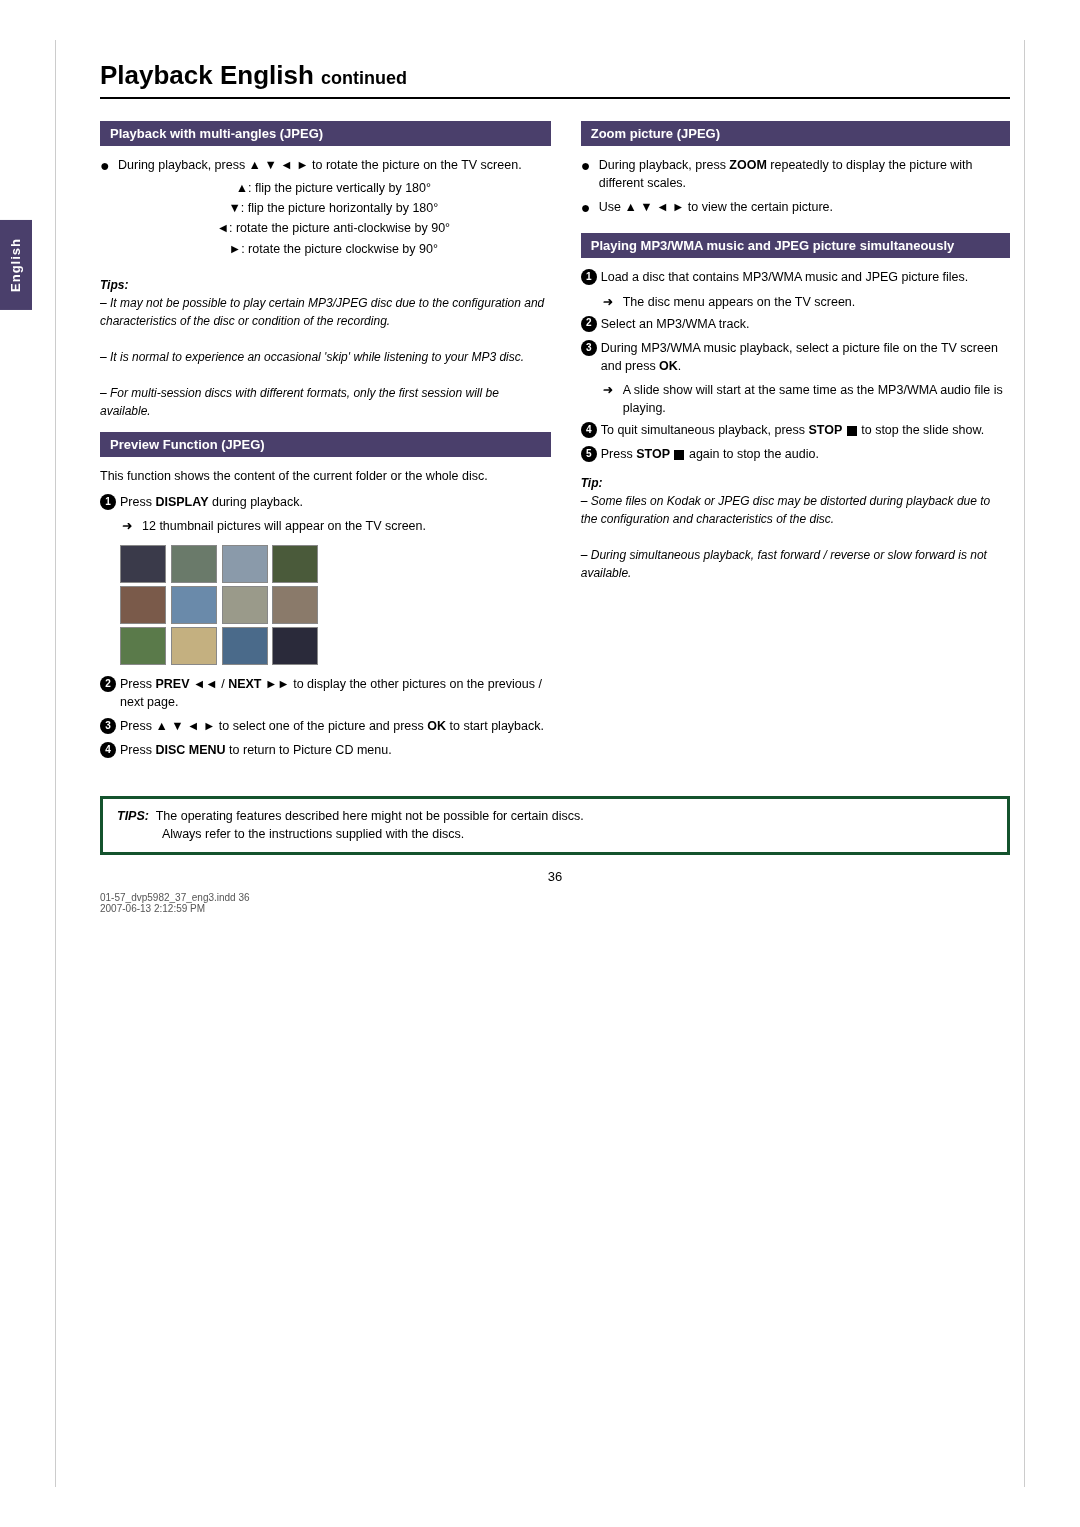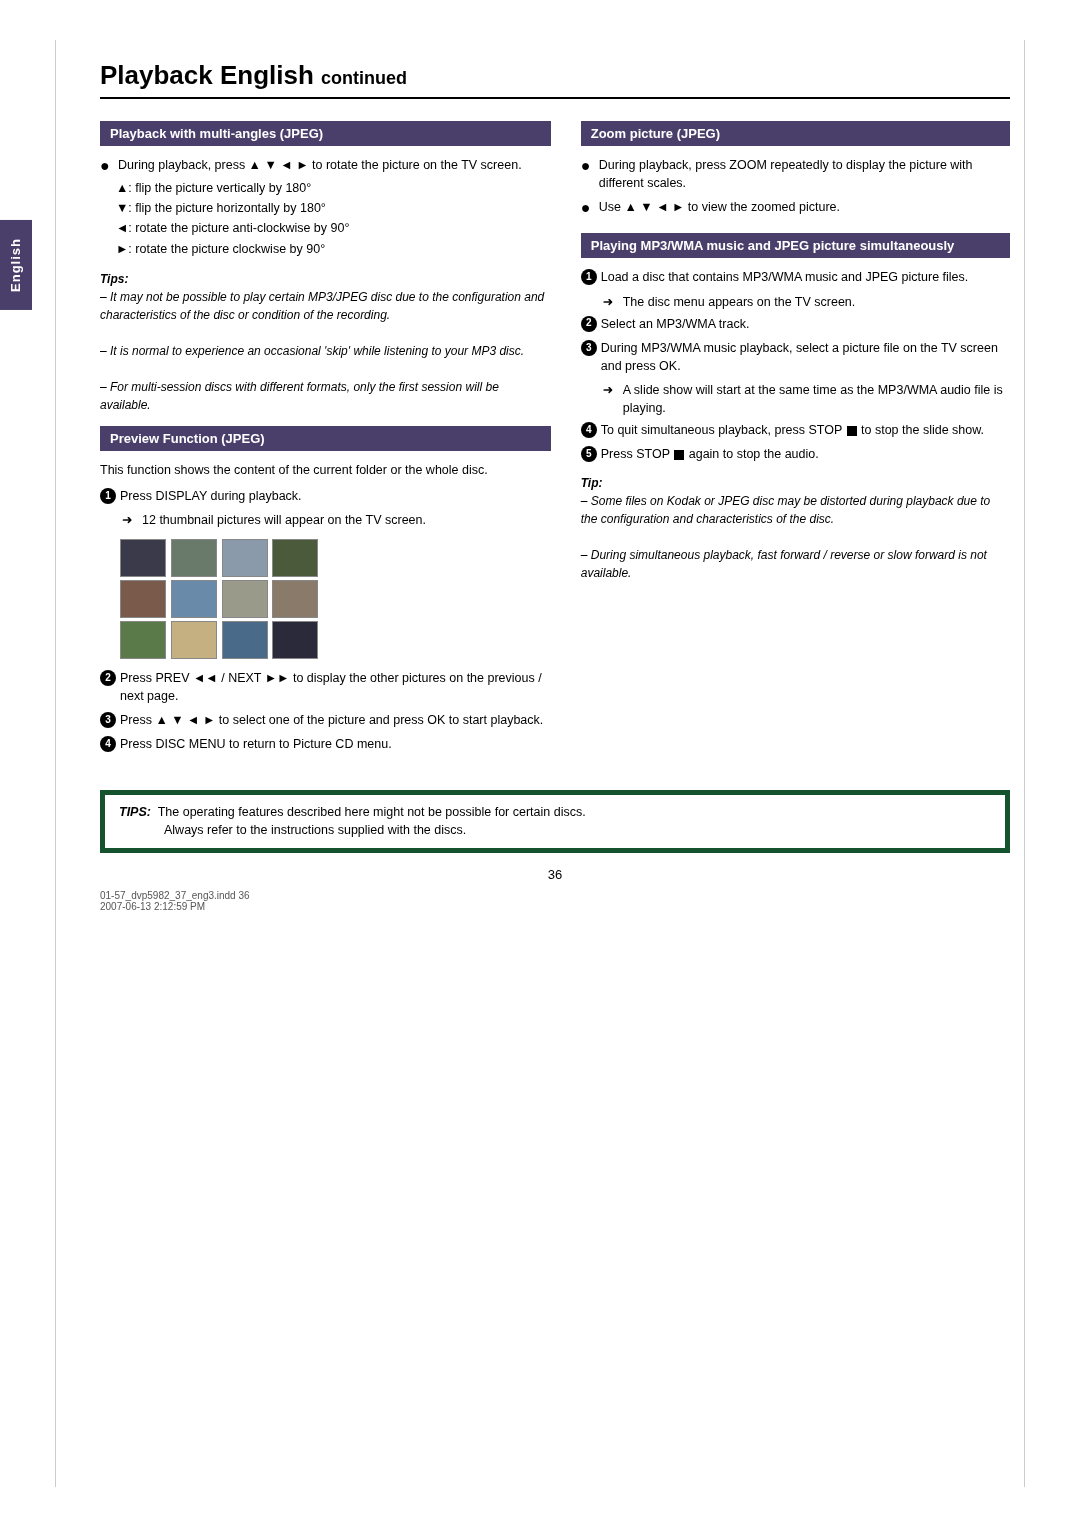--- a/index.html
+++ b/index.html
@@ -75,21 +75,22 @@
       line-height: 1.45;
     }
     .bullet-dot {
       min-width: 14px;
       font-size: 16px;
       line-height: 1.2;
       margin-right: 4px;
     }
     .sub-list {
       margin-left: 16px;
-      margin-bottom: 12px;
+      margin-bottom: 18px;
+      text-align: center;
     }
     .sub-list .sub-item {
       font-size: 12.5px;
       line-height: 1.45;
       margin-bottom: 2px;
     }
     
     .tips-block {
       font-style: italic;
       font-size: 12px;
@@ -158,21 +159,21 @@
       background: #555;
       border: 1px solid #888;
       display: flex;
       align-items: center;
       justify-content: center;
       overflow: hidden;
     }
     .thumb-cell.dark { background: #333; }
     
     .footer-tips {
-      border: 5px solid #14532d;
+      border: 3px solid #14532d;
       padding: 8px 14px;
       margin-top: 30px;
       font-size: 12.5px;
       line-height: 1.5;
     }
     .footer-tips .tips-title {
       font-weight: bold;
       font-style: italic;
     }
     
@@ -183,21 +184,21 @@
     }
     
     .file-info {
       display: flex;
       justify-content: space-between;
       font-size: 10px;
       color: #555;
       margin-top: 8px;
       flex-direction: column;
     }
-    strong { font-weight: normal; }
+    strong { font-weight: bold; }
     .stop-sym {
       display: inline-block;
       width: 10px;
       height: 10px;
       background: #000;
       vertical-align: middle;
       margin: 0 1px;
     }
     
     .vert-line-left {
@@ -317,21 +318,21 @@
         <span>Zoom picture (JPEG)</span>
       </div>
 
       <div class="bullet-item">
         <span class="bullet-dot">●</span>
         <span>During playback, press <strong>ZOOM</strong> repeatedly to display the picture with different scales.</span>
       </div>
 
       <div class="bullet-item" style="margin-top:6px;">
         <span class="bullet-dot">●</span>
-        <span>Use ▲ ▼ ◄ ► to view the zoomed picture.</span>
+        <span>Use ▲ ▼ ◄ ► to view the certain picture.</span>
       </div>
 
       <div class="section-header" style="margin-top:16px;">
         <span>Playing MP3/WMA music and JPEG picture simultaneously</span>
       </div>
 
       <div class="numbered-steps">
 
         <div class="step">
           <span class="step-num circle">1</span>

